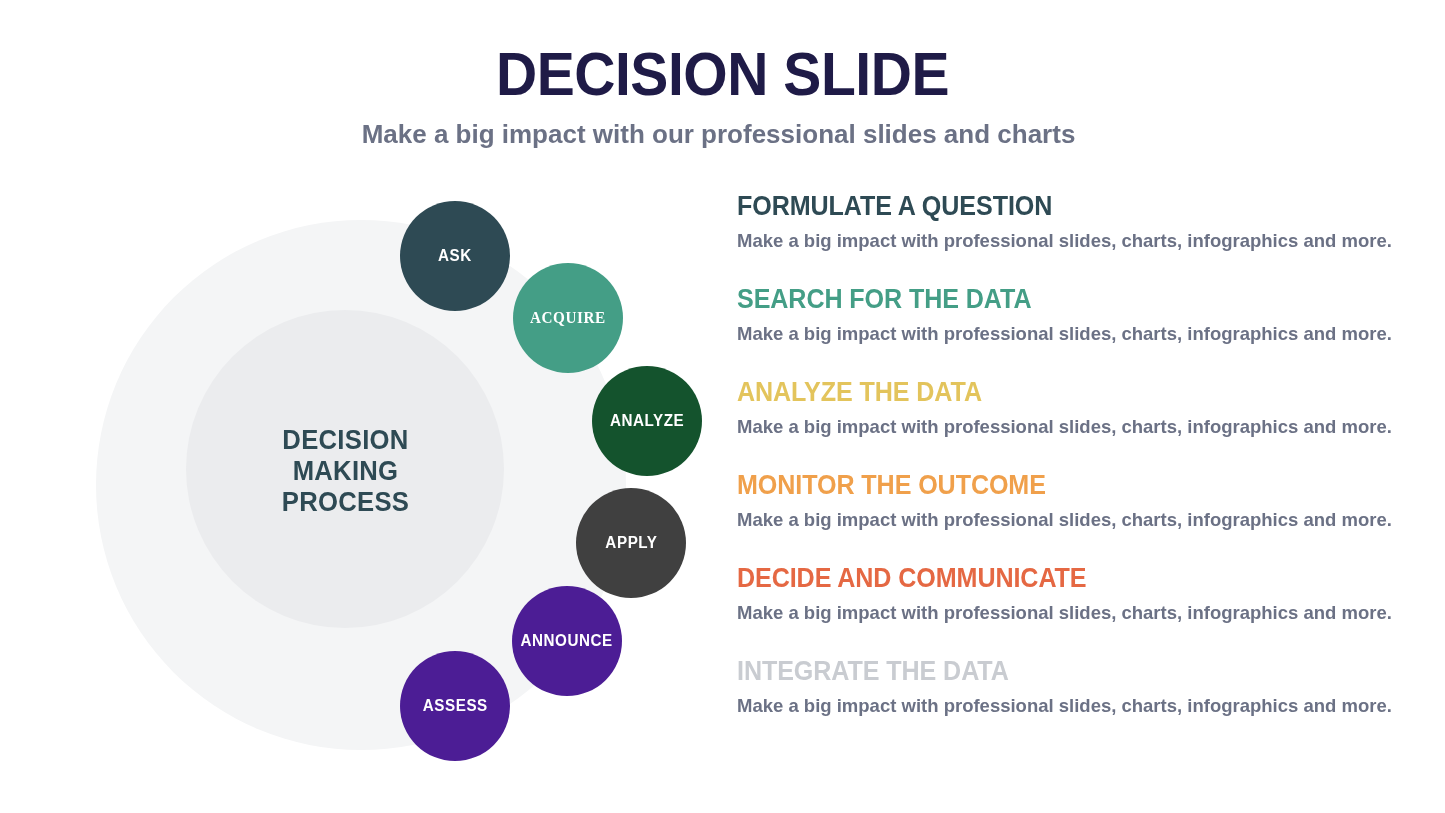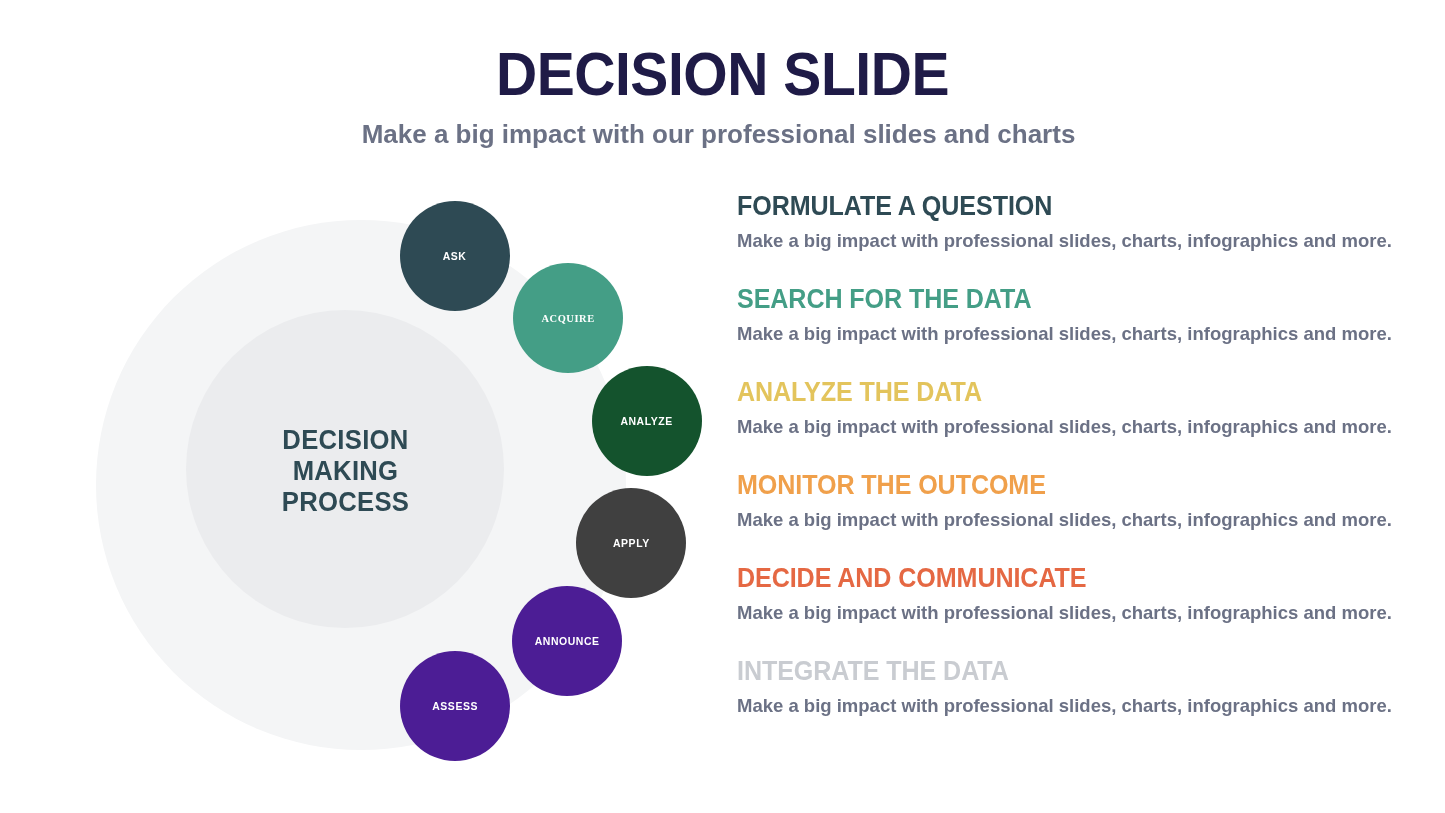--- a/index.html
+++ b/index.html
@@ -91,21 +91,21 @@
 
   .node {
     position: absolute;
     width: 110px;
     height: 110px;
     border-radius: 50%;
     display: flex;
     align-items: center;
     justify-content: center;
     color: #ffffff;
-    font-size: 11px;
+    font-size: 16px;
     font-weight: 700;
     letter-spacing: 0.6px;
     text-align: center;
     box-sizing: border-box;
   }
   .node-label { transform: scaleX(0.95); display: block; }
 
   
   .steps {
     position: absolute;

